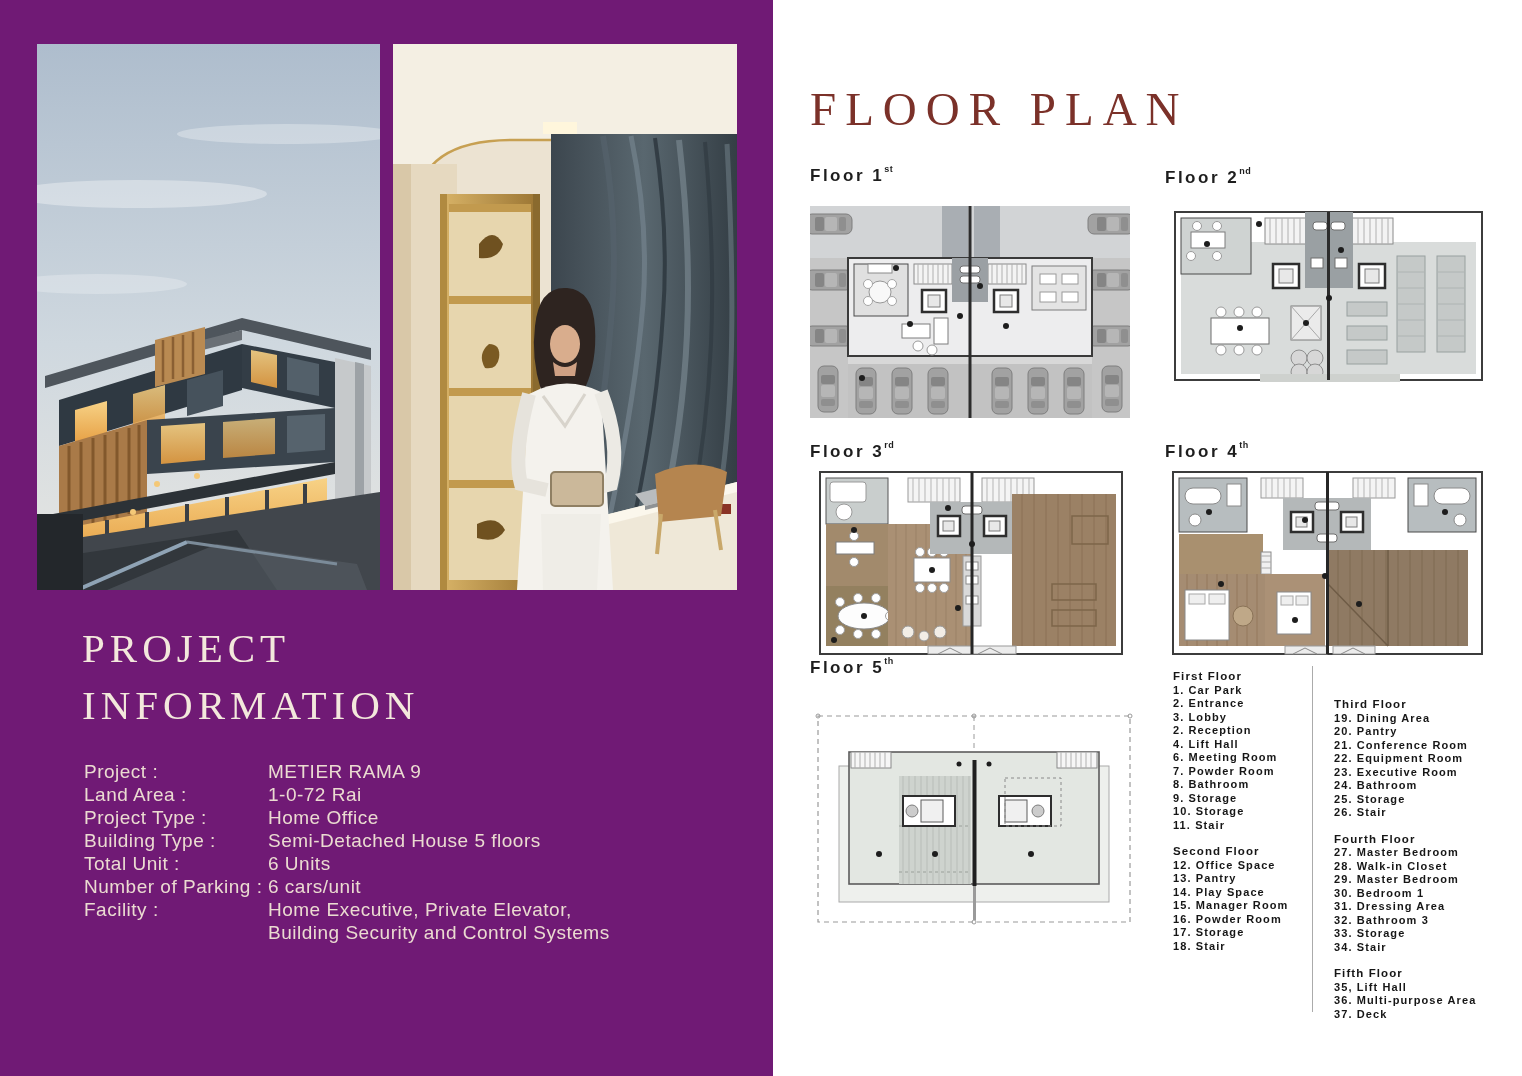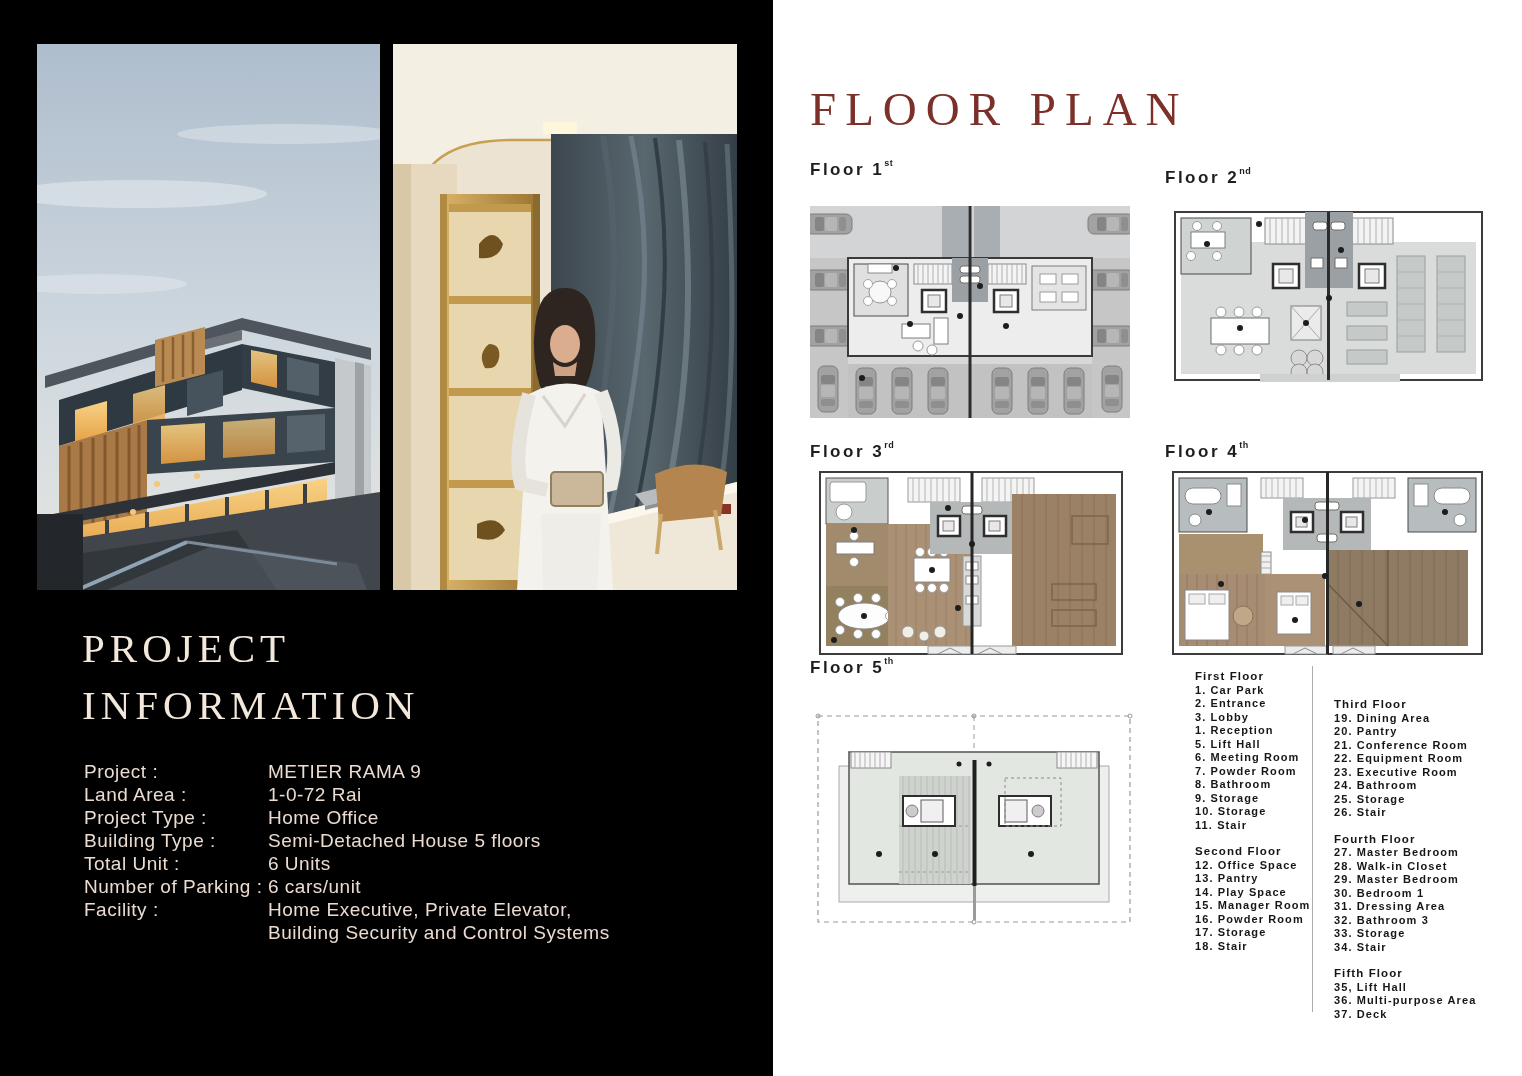--- a/index.html
+++ b/index.html
@@ -1,20 +1,20 @@
 <!DOCTYPE html>
 <html><head>
 <meta charset="utf-8">
 <style>
   html,body{margin:0;padding:0;background:#ffffff;}
   .page{position:relative;width:1522px;height:1076px;overflow:hidden;background:#ffffff;
         font-family:"Liberation Sans",sans-serif;}
 
   
-  .left-panel{position:absolute;left:0;top:0;width:773px;height:1076px;background:#000000;}
+  .left-panel{position:absolute;left:0;top:0;width:773px;height:1076px;background:#701a75;}
   .photo{position:absolute;top:44px;height:546px;overflow:hidden;background:#888;}
   .photo-1{left:37px;width:343px;}
   .photo-2{left:393px;width:344px;}
   .photo svg{display:block;width:100%;height:100%;}
 
   .project-title{position:absolute;left:82px;top:620px;color:#F3E8DC;
     font-family:"Liberation Serif",serif;font-size:41px;line-height:57px;
     letter-spacing:5px;font-weight:400;}
 
   .info-rows{position:absolute;left:84px;top:760px;width:640px;color:#EBDBD1;
@@ -30,21 +30,21 @@
 
   .floor-label{position:absolute;color:#1E1E1E;font-size:17px;font-weight:700;
     letter-spacing:2.5px;}
   .floor-label sup{font-size:9px;letter-spacing:0.5px;vertical-align:9px;}
 
   .plan{position:absolute;}
   .plan svg{display:block;width:100%;height:100%;}
 
   .legend-col{position:absolute;top:670px;color:#161616;font-size:11px;
     font-weight:700;line-height:13.5px;letter-spacing:1.1px;}
-  .legend-col-1{left:422px;width:128px;}
+  .legend-col-1{left:400px;width:128px;}
   .legend-col-2{left:561px;width:170px;margin-top:28px;}
   .legend-section{margin-bottom:13px;}
   .legend-header{font-size:11.5px;}
   .legend-divider{position:absolute;left:539px;top:666px;width:1px;height:346px;background:#ABABAB;}
 </style>
 </head>
 <body>
 
 <div class="page">
 
@@ -221,21 +221,21 @@
             <div>Building Security and Control Systems</div>
           </div>
         </div>
       </div>
   </div>
 
   <div class="right-panel">
 
     <div class="floorplan-title">FLOOR PLAN</div>
 
-    <div class="floor-label" style="left:37px;top:158px;">Floor 1<sup>st</sup></div>
+    <div class="floor-label" style="left:37px;top:164px;">Floor 1<sup>st</sup></div>
     <div class="plan" style="left:37px;top:206px;width:320px;height:212px;">
       <svg viewBox="0 0 320 212" preserveAspectRatio="none">
         <defs>
           <g id="carV">
             <rect x="0" y="0" width="20" height="46" rx="6" fill="#a2a2a2" stroke="#7e7e7e"></rect>
             <rect x="3" y="9" width="14" height="9" rx="2" fill="#858585"></rect>
             <rect x="3" y="19" width="14" height="12" rx="2" fill="#b6b6b6"></rect>
             <rect x="3" y="33" width="14" height="7" rx="2" fill="#8f8f8f"></rect>
           </g>
           <g id="carH">
@@ -542,22 +542,22 @@
         </g>
       </svg>
     </div>
 
     <div class="legend-col legend-col-1">
         <div class="legend-section">
           <div class="legend-header">First Floor</div>
           <div class="legend-item">1. Car Park</div>
           <div class="legend-item">2. Entrance</div>
           <div class="legend-item">3. Lobby</div>
-          <div class="legend-item">1. Reception</div>
-          <div class="legend-item">5. Lift Hall</div>
+          <div class="legend-item">2. Reception</div>
+          <div class="legend-item">4. Lift Hall</div>
           <div class="legend-item">6. Meeting Room</div>
           <div class="legend-item">7. Powder Room</div>
           <div class="legend-item">8. Bathroom</div>
           <div class="legend-item">9. Storage</div>
           <div class="legend-item">10. Storage</div>
           <div class="legend-item">11. Stair</div>
         </div>
         <div class="legend-section">
           <div class="legend-header">Second Floor</div>
           <div class="legend-item">12. Office Space</div>

